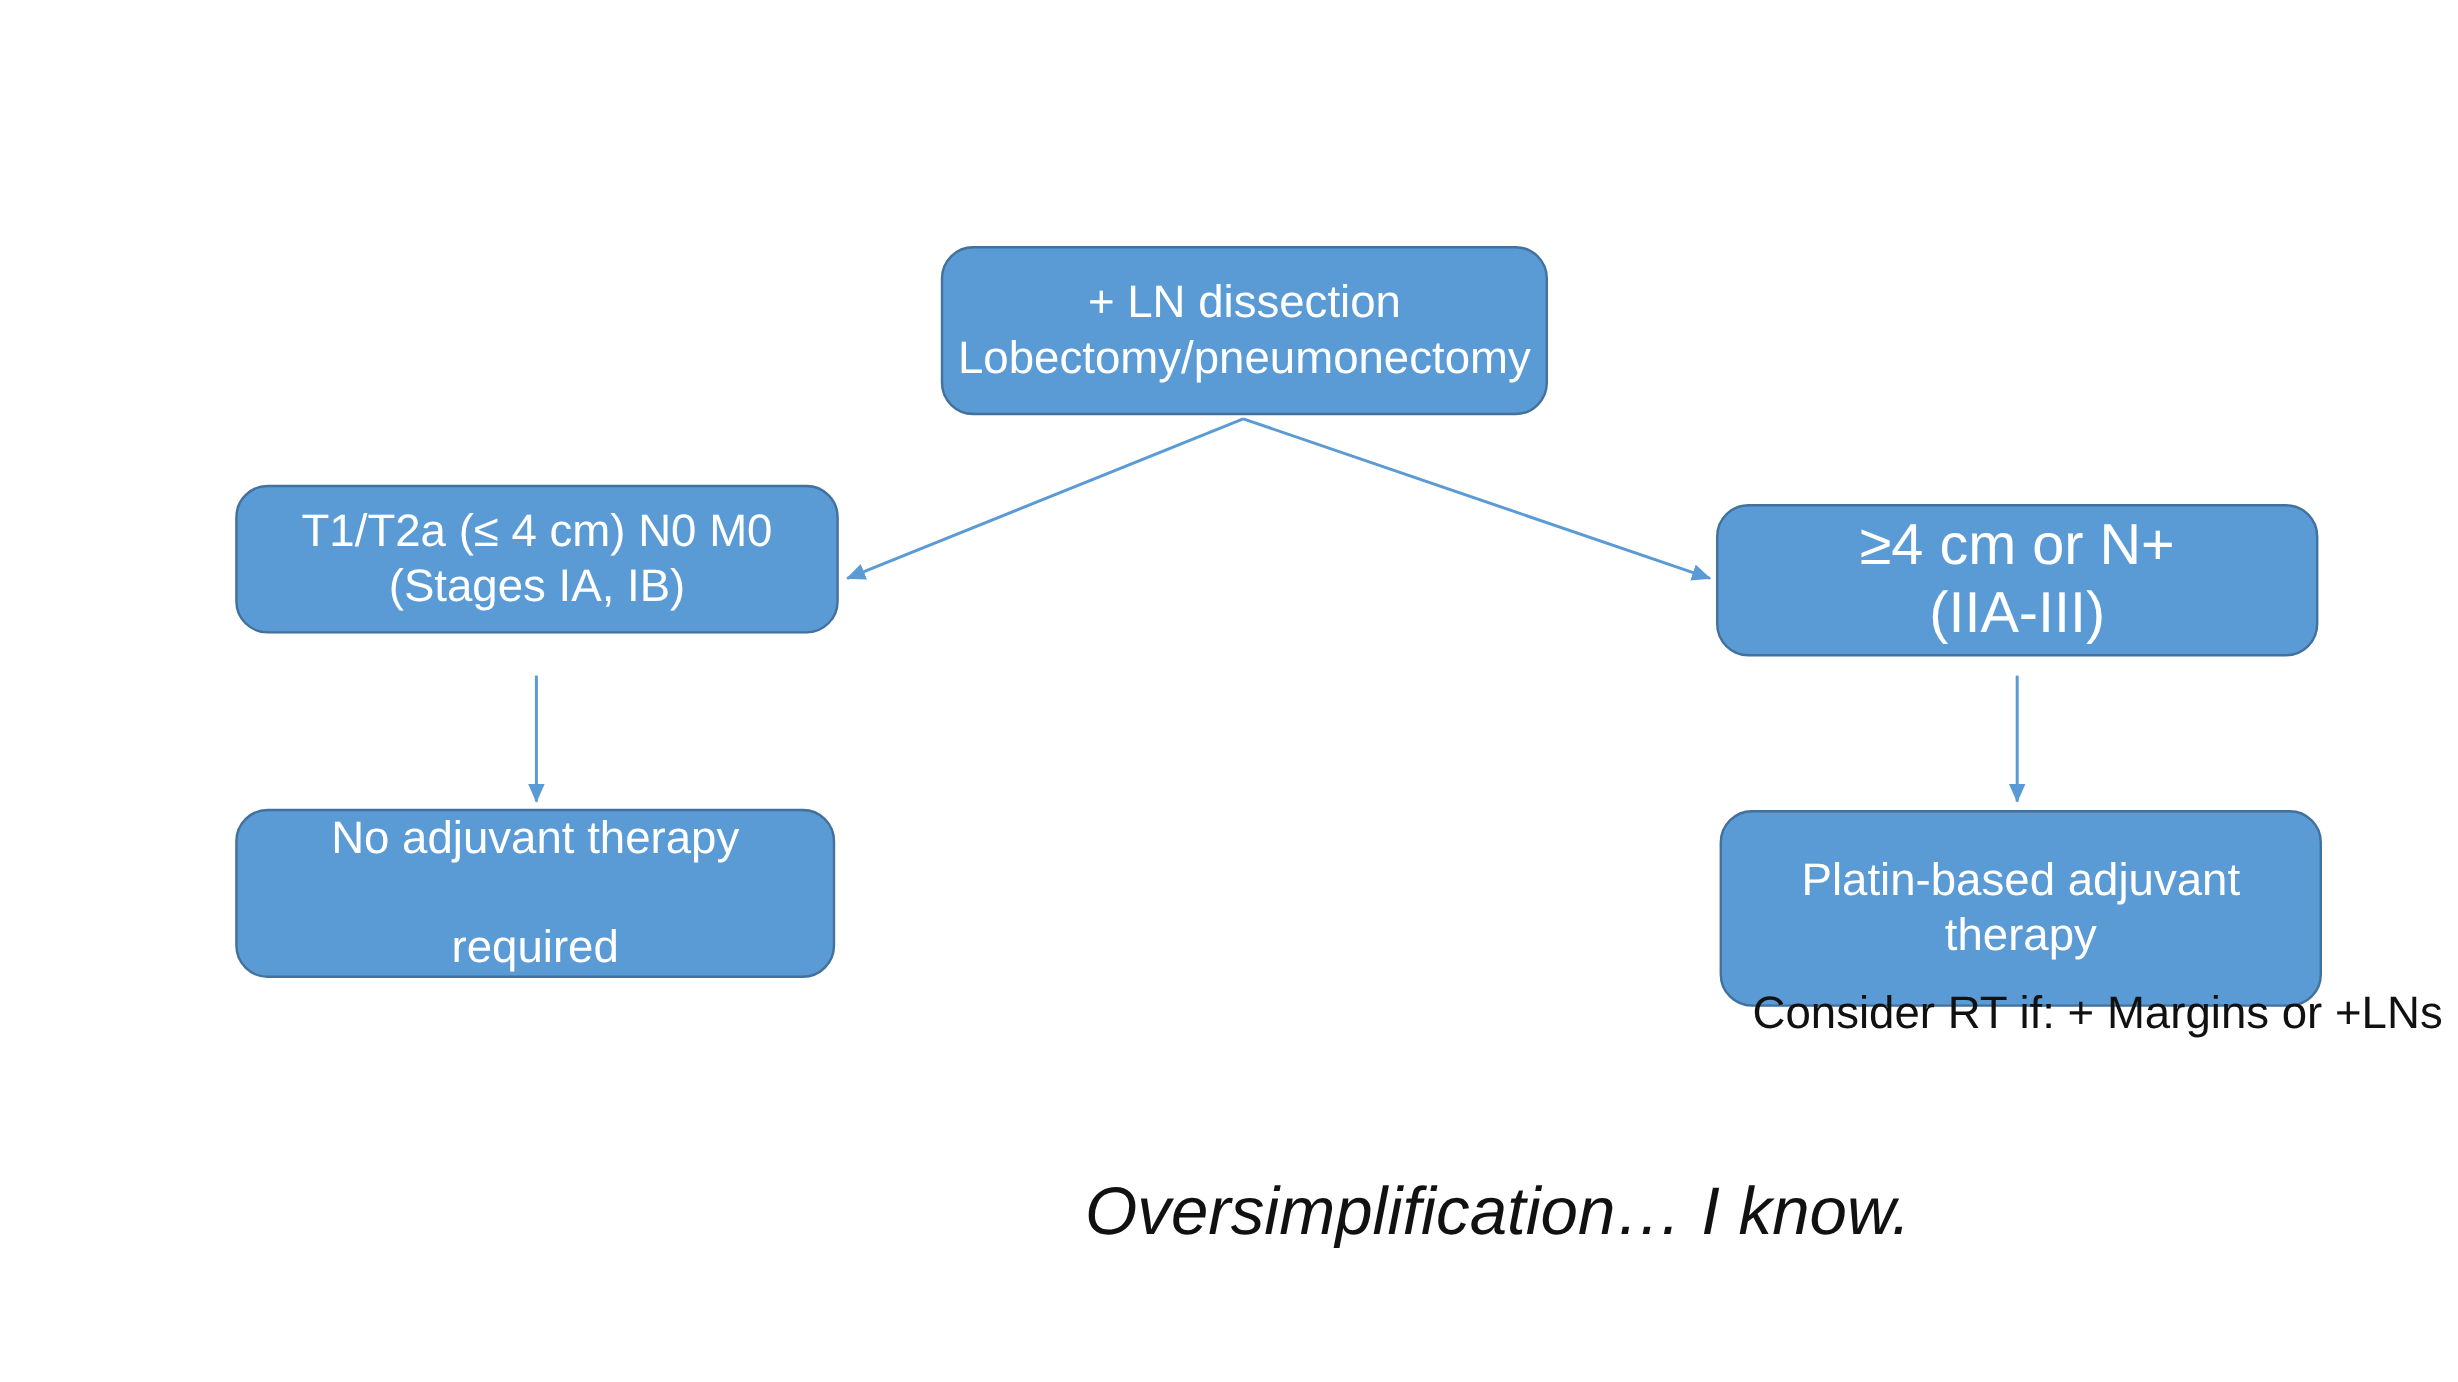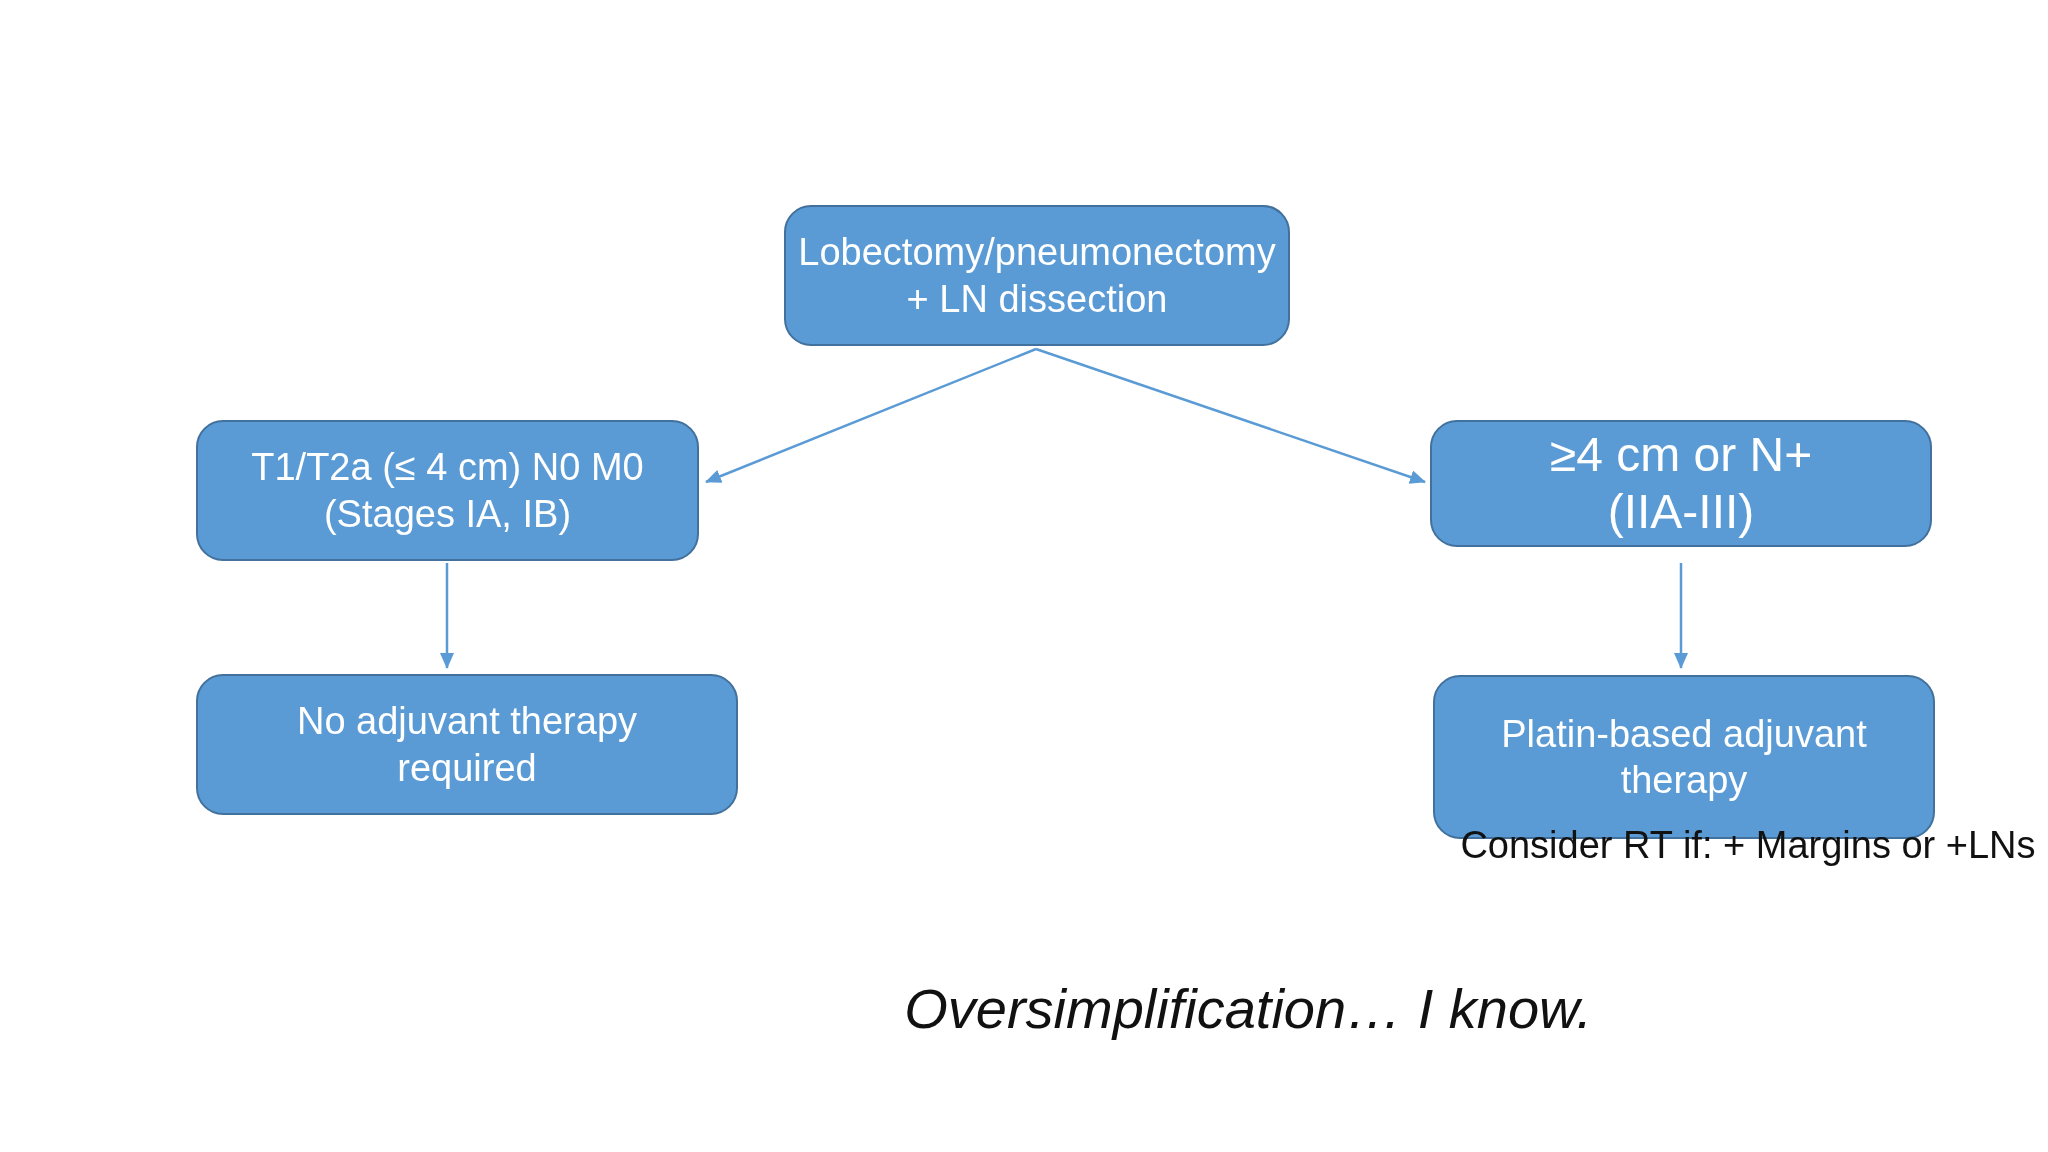--- a/index.html
+++ b/index.html
@@ -70,35 +70,35 @@
       <path d="M0,0 L16,7 L0,14 Z" fill="var(--arrow, #5b9bd5)"></path>
     </marker>
   </defs>
   <line x1="1036" y1="349" x2="706" y2="482" marker-end="url(#arrowhead)"></line>
   <line x1="1036" y1="349" x2="1425" y2="482" marker-end="url(#arrowhead)"></line>
   <line x1="447" y1="563" x2="447" y2="668" marker-end="url(#arrowhead)"></line>
   <line x1="1681" y1="563" x2="1681" y2="668" marker-end="url(#arrowhead)"></line>
 </svg>
 
 <div class="node" style="left:784px; top:205px; width:506px; height:141px;">
+  <span>+ LN dissection</span>
   <span>Lobectomy/pneumonectomy</span>
-  <span>+ LN dissection</span>
 </div>
 
-<div class="node" style="left:196px; top:420px; width:503px; height:141px;">
+<div class="node" style="left:196px; top:404px; width:503px; height:124px;">
   <span>T1/T2a (≤ 4 cm) N0 M0</span>
   <span>(Stages IA, IB)</span>
 </div>
 
 <div class="node large" style="left:1430px; top:420px; width:502px; height:127px;">
   <span>≥4 cm or N+</span>
   <span>(IIA-III)</span>
 </div>
 
-<div class="node" style="left:196px; top:674px; width:542px; height:141px;">
+<div class="node" style="left:196px; top:674px; width:500px; height:141px;justify-content:space-between;">
   <span>No adjuvant therapy</span>
   <span>required</span>
 </div>
 
 <div class="node" style="left:1433px; top:675px; width:502px; height:164px;">
   <span>Platin-based adjuvant</span>
   <span>therapy</span>
 </div>
 
 <div class="note" style="left:1448px; top:824px; width:600px;">Consider RT if: + Margins or +LNs</div>

